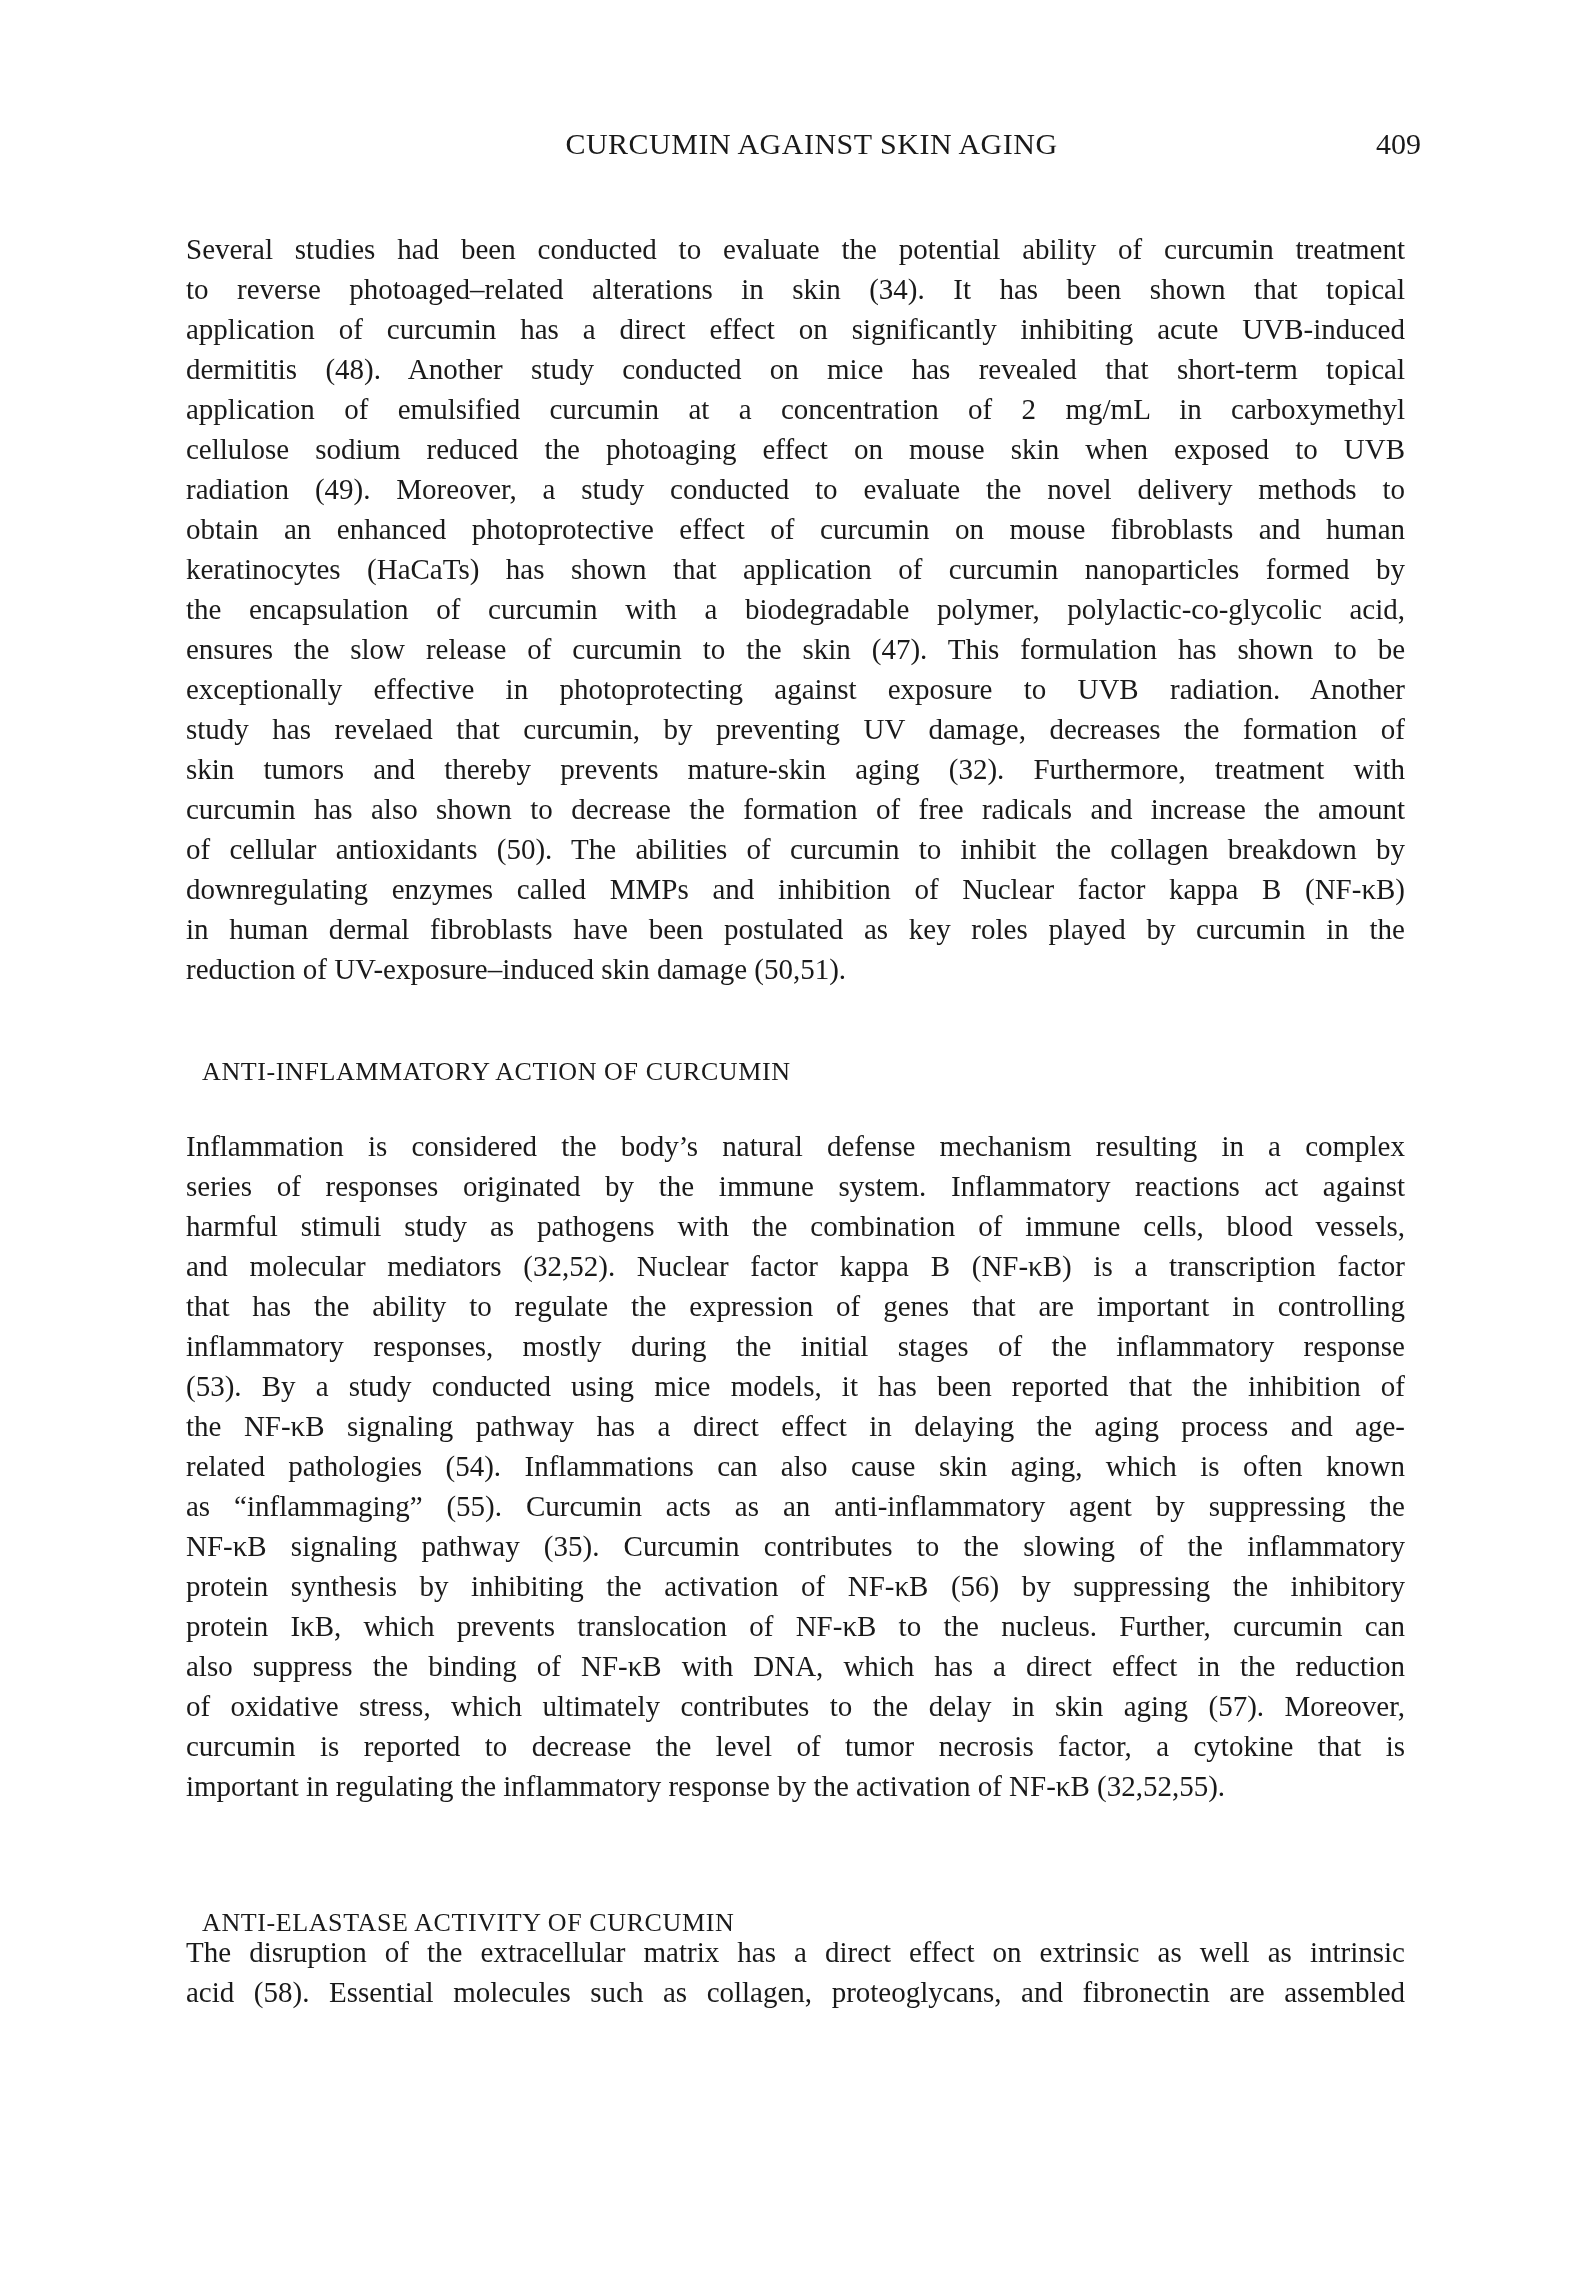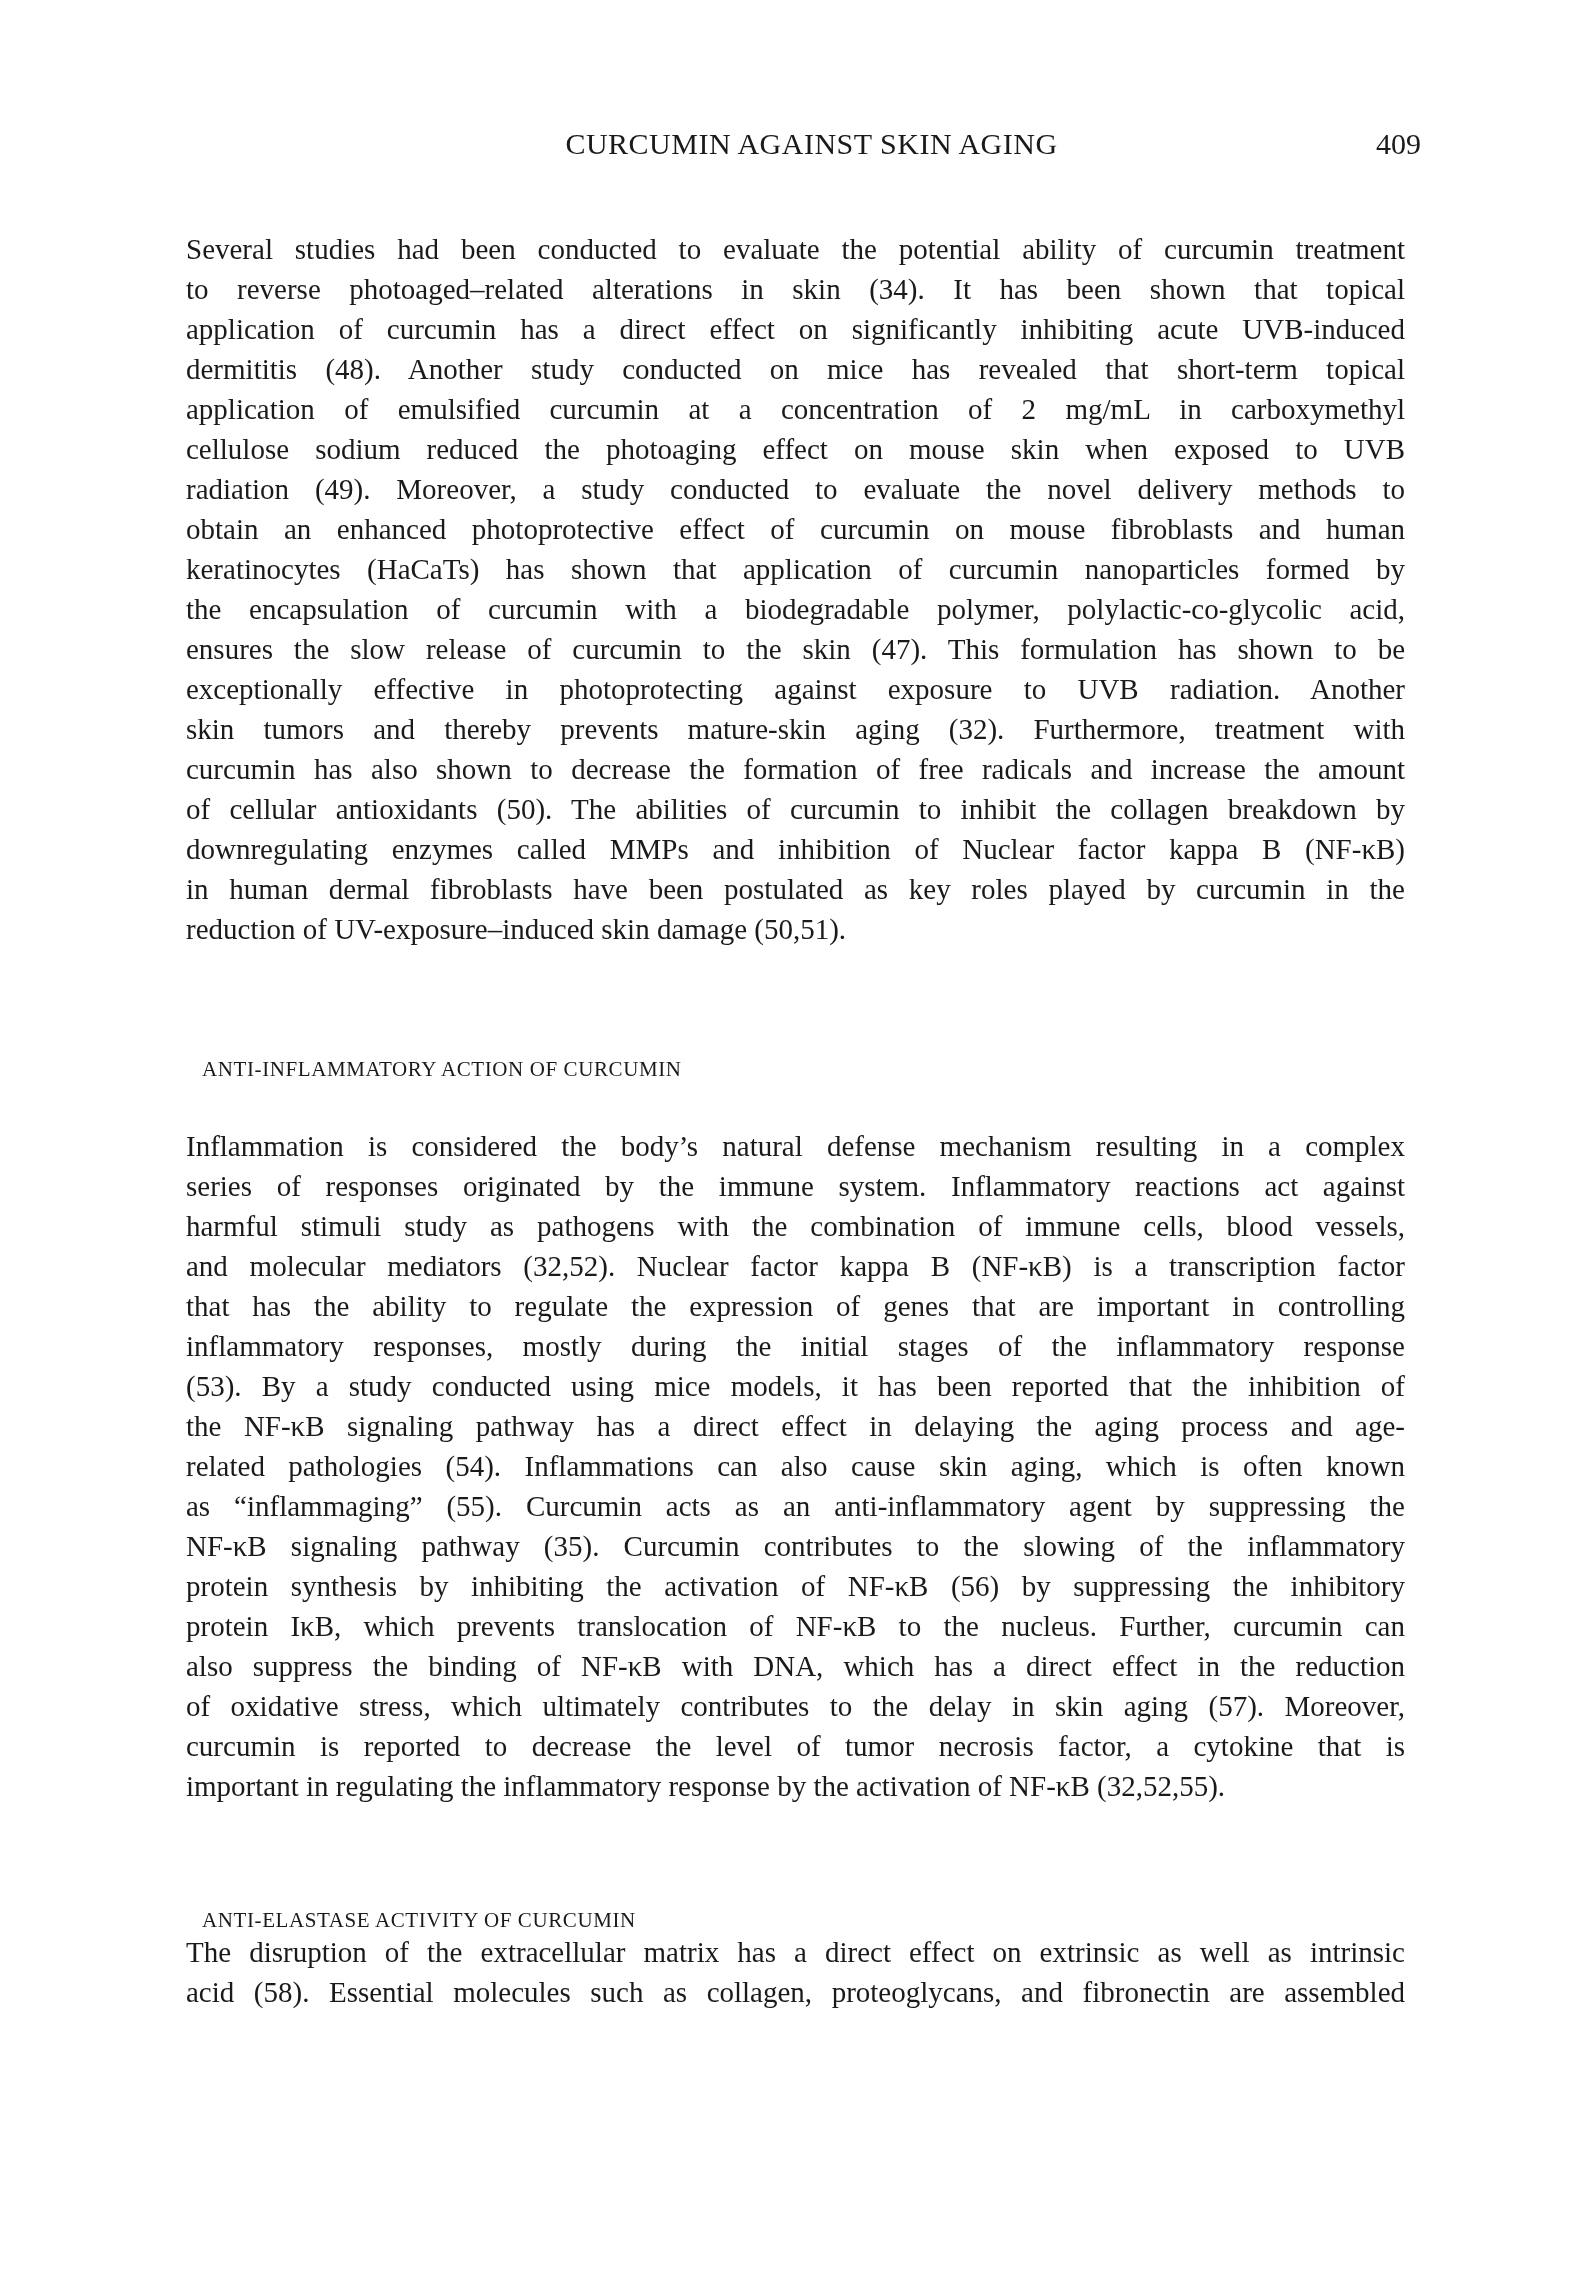--- a/index.html
+++ b/index.html
@@ -6,21 +6,21 @@
   body { width:1589px; height:2295px; position:relative; overflow:hidden; color:#1a1a1a;
          font-family:"Liberation Serif","DejaVu Serif",serif; }
   .running-head { position:absolute; top:127px; left:202px; width:1219px; height:41px; font-size:30px; }
   .running-head .title { position:absolute; left:0; right:0; text-align:center; letter-spacing:0.5px; }
   .running-head .pageno { position:absolute; right:0; }
   .para { position:absolute; left:186px; width:1219px; font-size:29px; }
   .line { display:block; height:40px; line-height:40px; text-align:justify; text-align-last:justify; white-space:nowrap; overflow:visible; }
   .line.last { text-align-last:left; }
   .line span.j { display:inline-block; width:100%; text-align:justify; text-align-last:justify; white-space:normal; }
   .line.last span.j { text-align-last:left; }
-  .section-heading { position:absolute; left:202px; font-size:21px; letter-spacing:0.6px; text-transform:uppercase; }
+  .section-heading { position:absolute; left:202px; font-size:26px; letter-spacing:0.6px; text-transform:uppercase; }
   #p1 { top:229px; }
   #h1 { top:1057px; }
   #p2 { top:1126px; }
   #h2 { top:1863px;margin-top:45px; }
   #p3 { top:1932px; }
 </style>
 </head>
 <body>
 
 <div class="running-head">
@@ -34,20 +34,21 @@
     <div class="line"><span class="j">application of curcumin has a direct effect on significantly inhibiting acute UVB-induced</span></div>
     <div class="line"><span class="j">dermititis (48). Another study conducted on mice has revealed that short-term topical</span></div>
     <div class="line"><span class="j">application of emulsified curcumin at a concentration of 2 mg/mL in carboxymethyl</span></div>
     <div class="line"><span class="j">cellulose sodium reduced the photoaging effect on mouse skin when exposed to UVB</span></div>
     <div class="line"><span class="j">radiation (49). Moreover, a study conducted to evaluate the novel delivery methods to</span></div>
     <div class="line"><span class="j">obtain an enhanced photoprotective effect of curcumin on mouse fibroblasts and human</span></div>
     <div class="line"><span class="j">keratinocytes (HaCaTs) has shown that application of curcumin nanoparticles formed by</span></div>
     <div class="line"><span class="j">the encapsulation of curcumin with a biodegradable polymer, polylactic-co-glycolic acid,</span></div>
     <div class="line"><span class="j">ensures the slow release of curcumin to the skin (47). This formulation has shown to be</span></div>
     <div class="line"><span class="j">exceptionally effective in photoprotecting against exposure to UVB radiation. Another</span></div>
+    <div class="line"><span class="j">study has revelaed that curcumin, by preventing UV damage, decreases the formation of</span></div>
     <div class="line"><span class="j">skin tumors and thereby prevents mature-skin aging (32). Furthermore, treatment with</span></div>
     <div class="line"><span class="j">curcumin has also shown to decrease the formation of free radicals and increase the amount</span></div>
     <div class="line"><span class="j">of cellular antioxidants (50). The abilities of curcumin to inhibit the collagen breakdown by</span></div>
     <div class="line"><span class="j">downregulating enzymes called MMPs and inhibition of Nuclear factor kappa B (NF-κB)</span></div>
     <div class="line"><span class="j">in human dermal fibroblasts have been postulated as key roles played by curcumin in the</span></div>
     <div class="line last"><span class="j">reduction of UV-exposure–induced skin damage (50,51).</span></div>
   </div>
 
 <div class="section-heading" id="h1">Anti-inflammatory action of curcumin</div>
 <div class="para" id="p2">

